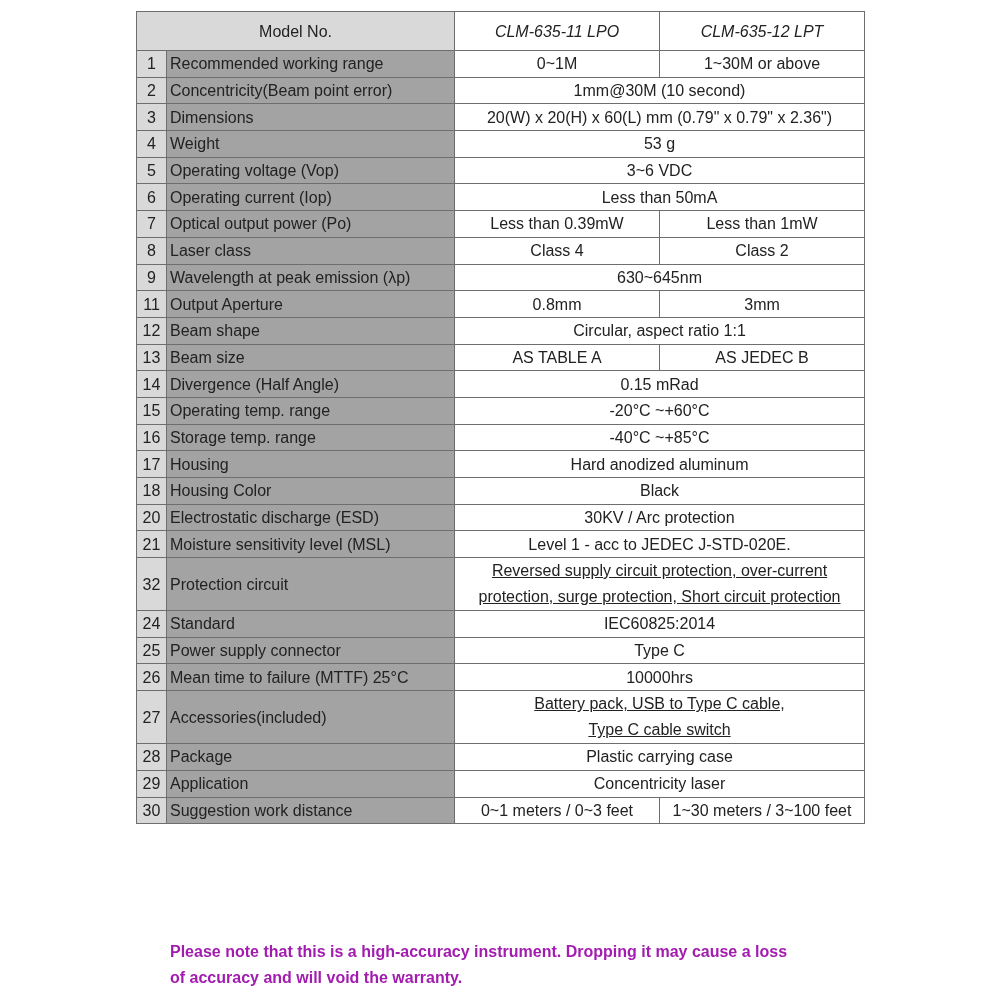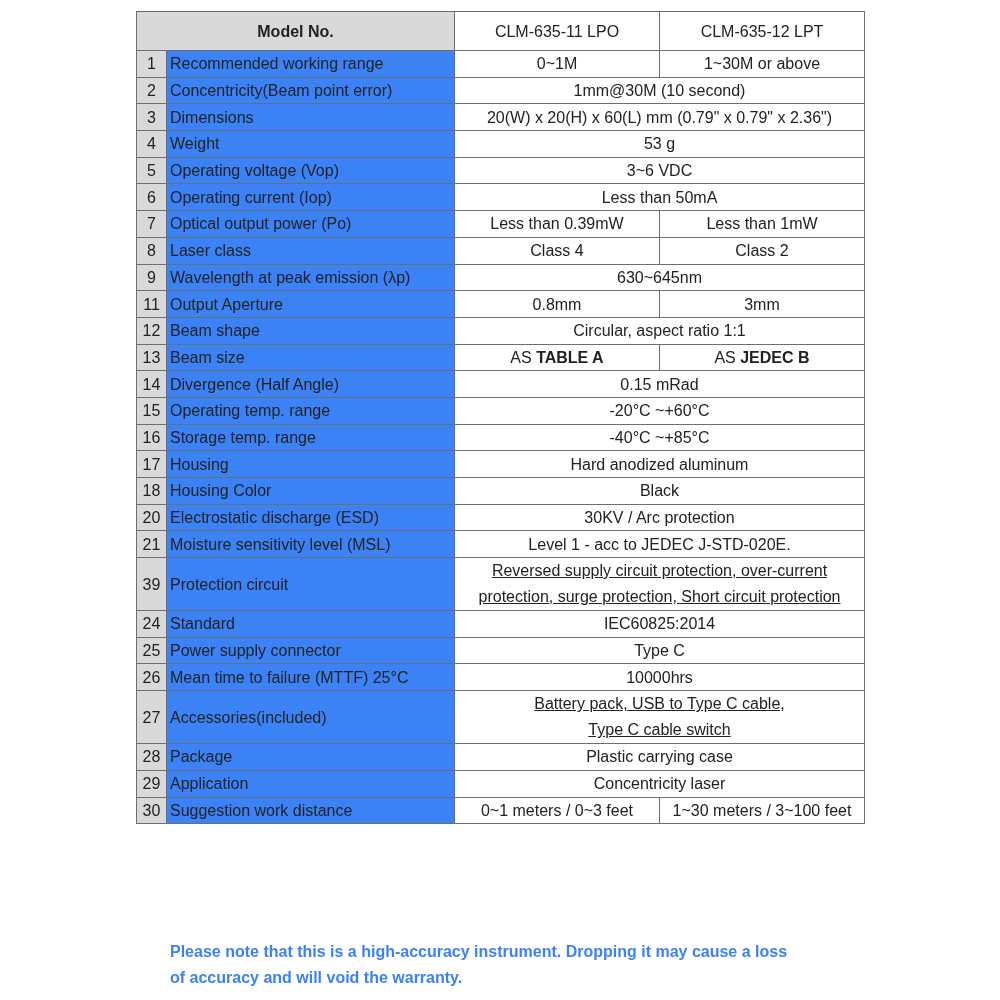--- a/index.html
+++ b/index.html
@@ -4,26 +4,26 @@
 <style>
   html, body { margin: 0; padding: 0; background: #ffffff; }
   body { width: 1000px; height: 1000px; position: relative; font-family: "Liberation Sans", sans-serif; color: #222; }
   table.spec {
     position: absolute; left: 136px; top: 11px;
     width: 728px; border-collapse: collapse;
     font-size: 16px; table-layout: fixed;
   }
   table.spec td { border: 1px solid #6e6e6e; padding: 0; height: 25.7px; line-height: 25px; }
   td.num { width: 29px; background: #d9d9d9; text-align: center; }
-  td.lbl { width: 287px; background: #3b82f6; text-align: left; padding-left: 3px !important; white-space: nowrap; }
-  td.hdr { background: #d9d9d9; text-align: center; height: 38px !important; font-weight: bold; }
+  td.lbl { width: 287px; background: #a3a3a3; text-align: left; padding-left: 3px !important; white-space: nowrap; }
+  td.hdr { background: #d9d9d9; text-align: center; height: 38px !important; }
   td.val { background: #ffffff; text-align: center; white-space: nowrap; }
   td.val.wrap { white-space: normal; line-height: 26px; text-decoration: underline; }
-  .hdrcell { height: 38px !important; }
-  b { font-weight: bold; }
+  .hdrcell { height: 38px !important; font-style: italic; }
+  b { font-weight: normal; }
   .note {
     position: absolute; left: 170px; top: 939px; width: 700px;
     color: #c0202a; font-weight: bold; font-size: 16px; line-height: 26px;
   }
 </style>
 </head>
 <body>
 
 <table class="spec">
   <colgroup>
@@ -132,21 +132,21 @@
         <td class="num">20</td>
         <td class="lbl">Electrostatic discharge (ESD)</td>
         <td class="val" colspan="2">30KV / Arc protection</td>
       </tr>
       <tr>
         <td class="num">21</td>
         <td class="lbl">Moisture sensitivity level (MSL)</td>
         <td class="val" colspan="2">Level 1 - acc to JEDEC J-STD-020E.</td>
       </tr>
       <tr>
-        <td class="num">39</td>
+        <td class="num">32</td>
         <td class="lbl">Protection circuit</td>
         <td class="val wrap" colspan="2">
           <div>Reversed supply circuit protection, over-current</div>
           <div>protection, surge protection, Short circuit protection</div>
         </td>
       </tr>
       <tr>
         <td class="num">24</td>
         <td class="lbl">Standard</td>
         <td class="val" colspan="2">IEC60825:2014</td>
@@ -181,16 +181,16 @@
       </tr>
       <tr>
         <td class="num">30</td>
         <td class="lbl">Suggestion work distance</td>
         <td class="val">0~1 meters / 0~3 feet</td>
         <td class="val">1~30 meters / 3~100 feet</td>
       </tr>
     </tbody>
 </table>
 
-<div class="note" style="color: #3b82f6;">
+<div class="note" style="color: #a21caf;">
   <div>Please note that this is a high-accuracy instrument. Dropping it may cause a loss</div>
   <div>of accuracy and will void the warranty.</div>
 </div>
 
 </body></html>

